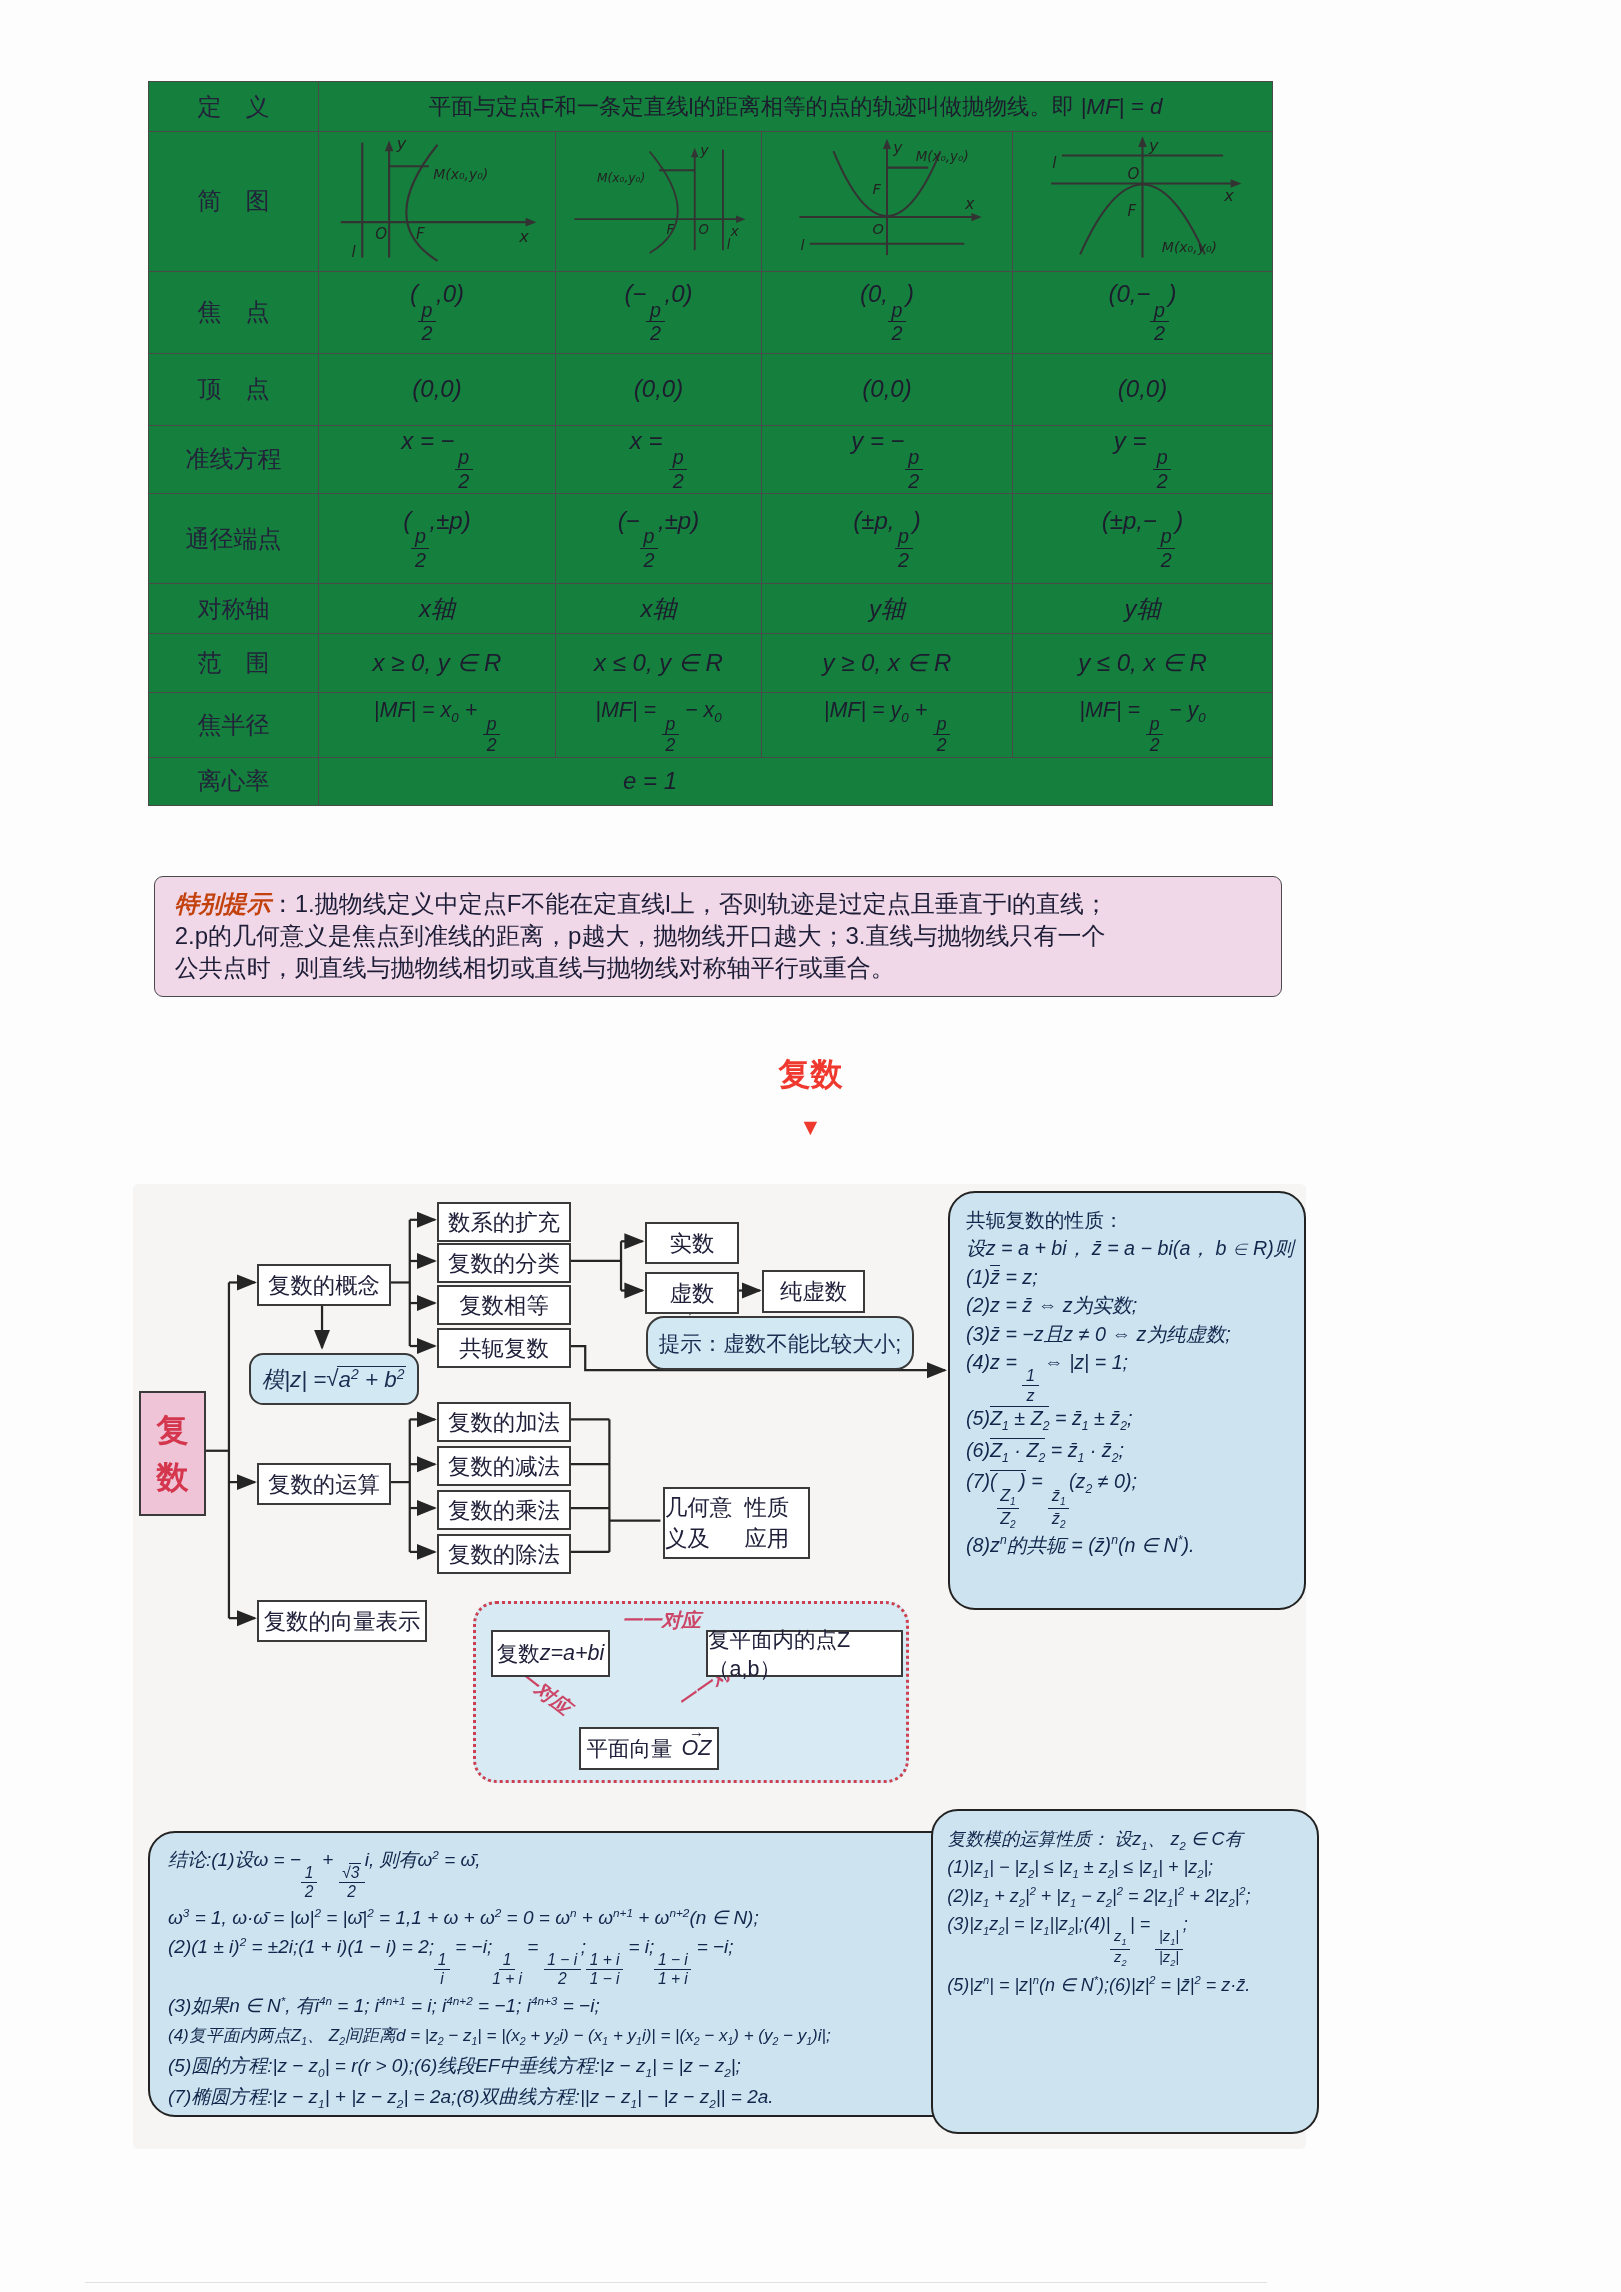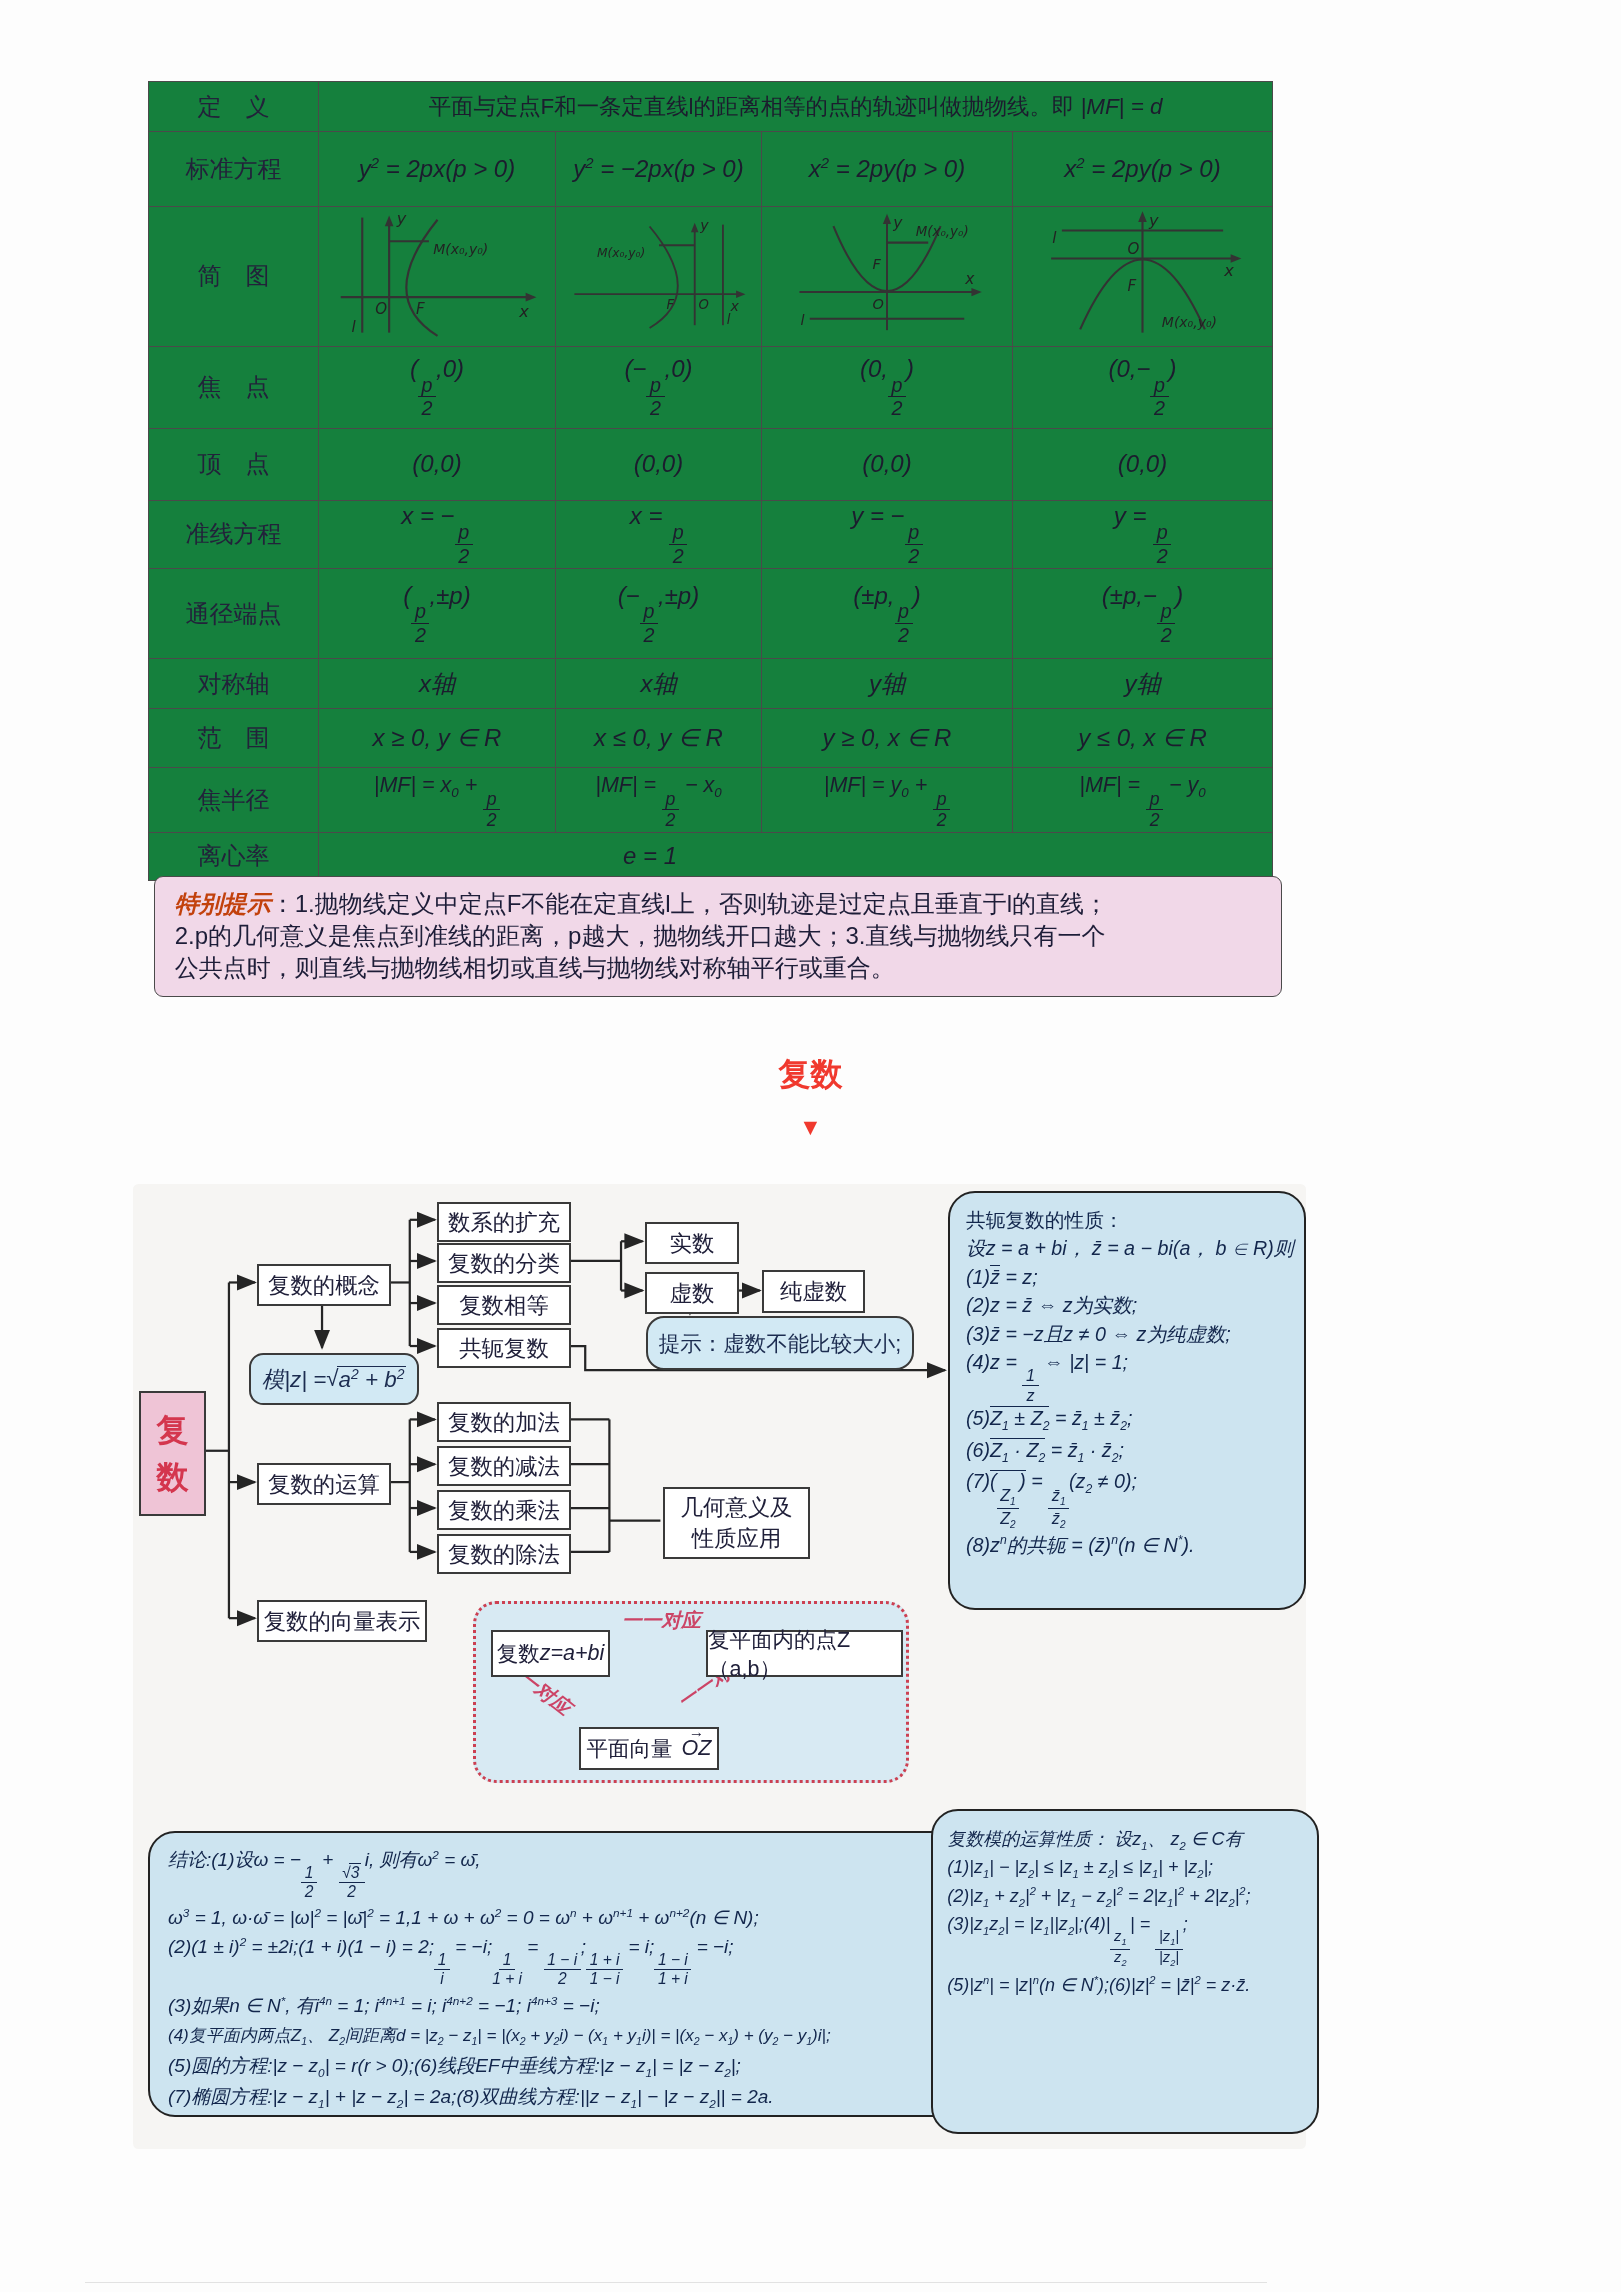--- a/index.html
+++ b/index.html
@@ -62,27 +62,20 @@
         <col style="width:260px">
       </colgroup>
     <tbody>
         <tr style="height:50px">
       <td class="lab">定　义</td>
       <td colspan="4" style="font-size:22.4px;">
         <span class="cjk">平面与定点F和一条定直线l的距离相等的点的轨迹叫做抛物线。即</span>
         <span class="math">|MF| = d</span>
       </td>
     </tr>
-    <tr style="height:75px">
-      <td class="lab">标准方程</td>
-      <td><span class="math">y<sup>2</sup> = 2px(p &gt; 0)</span></td>
-      <td><span class="math">y<sup>2</sup> = −2px(p &gt; 0)</span></td>
-      <td><span class="math">x<sup>2</sup> = 2py(p &gt; 0)</span></td>
-      <td><span class="math">x<sup>2</sup> = 2py(p &gt; 0)</span></td>
-    </tr>
     <tr style="height:134px">
       <td class="lab">简　图</td>
       <td>
         <svg width="215" height="129" viewBox="0 0 200 120" style="font-size:27px">
           <line x1="30" y1="8" x2="30" y2="115" stroke="#333" stroke-width="2"></line>
           <line x1="55" y1="14" x2="55" y2="115" stroke="#333" stroke-width="2"></line>
           <polygon points="55,6 51,16 59,16" fill="#333"></polygon>
           <line x1="10" y1="82" x2="185" y2="82" stroke="#333" stroke-width="2"></line>
           <polygon points="192,82 182,78 182,86" fill="#333"></polygon>
           <path d="M 100 10 Q 42 82 100 118" fill="none" stroke="#333" stroke-width="2"></path>
@@ -325,21 +318,21 @@
   <div class="node" style="left:762px;top:1270px;width:99px;height:39px;">纯虚数</div>
   <div class="bluebox" style="left:646px;top:1316px;width:264px;height:50px;border-radius:18px;font-size:21.5px;">提示：虚数不能比较大小;</div>
 
   <div class="bluebox math" style="left:249px;top:1353px;width:166px;height:48px;font-size:22.4px;">模|z| = <span class="sq">√<span class="sqc">a<sup>2</sup> + b<sup>2</sup></span></span></div>
 
   <div class="node" style="left:437px;top:1402px;width:130px;height:36px;">复数的加法</div>
   <div class="node" style="left:437px;top:1446px;width:130px;height:36px;">复数的减法</div>
   <div class="node" style="left:437px;top:1490px;width:130px;height:36px;">复数的乘法</div>
   <div class="node" style="left:437px;top:1534px;width:130px;height:36px;">复数的除法</div>
 
-  <div class="node" style="left:663px;top:1487px;width:143px;height:68px;flex-direction:column;border:2.2px solid #3a3a3a;">
+  <div class="node" style="left:663px;top:1487px;width:143px;height:68px;flex-direction:row;border:2.2px solid #3a3a3a;">
     <div>几何意义及</div>
     <div>性质应用</div>
   </div>
 
   <div class="dottedbox" style="left:473px;top:1601px;width:430px;height:176px;"></div>
   <div class="corr" style="left:622px;top:1607px;">一一对应</div>
   <div class="corr" style="left:498px;top:1673px;transform:rotate(38deg);">一一对应</div>
   <div class="corr" style="left:673px;top:1668px;transform:rotate(-35deg);">一一对应</div>
   <div class="node" style="left:491px;top:1630px;width:115px;height:43px;font-size:21.5px;">
     <span class="cjk">复数</span>

